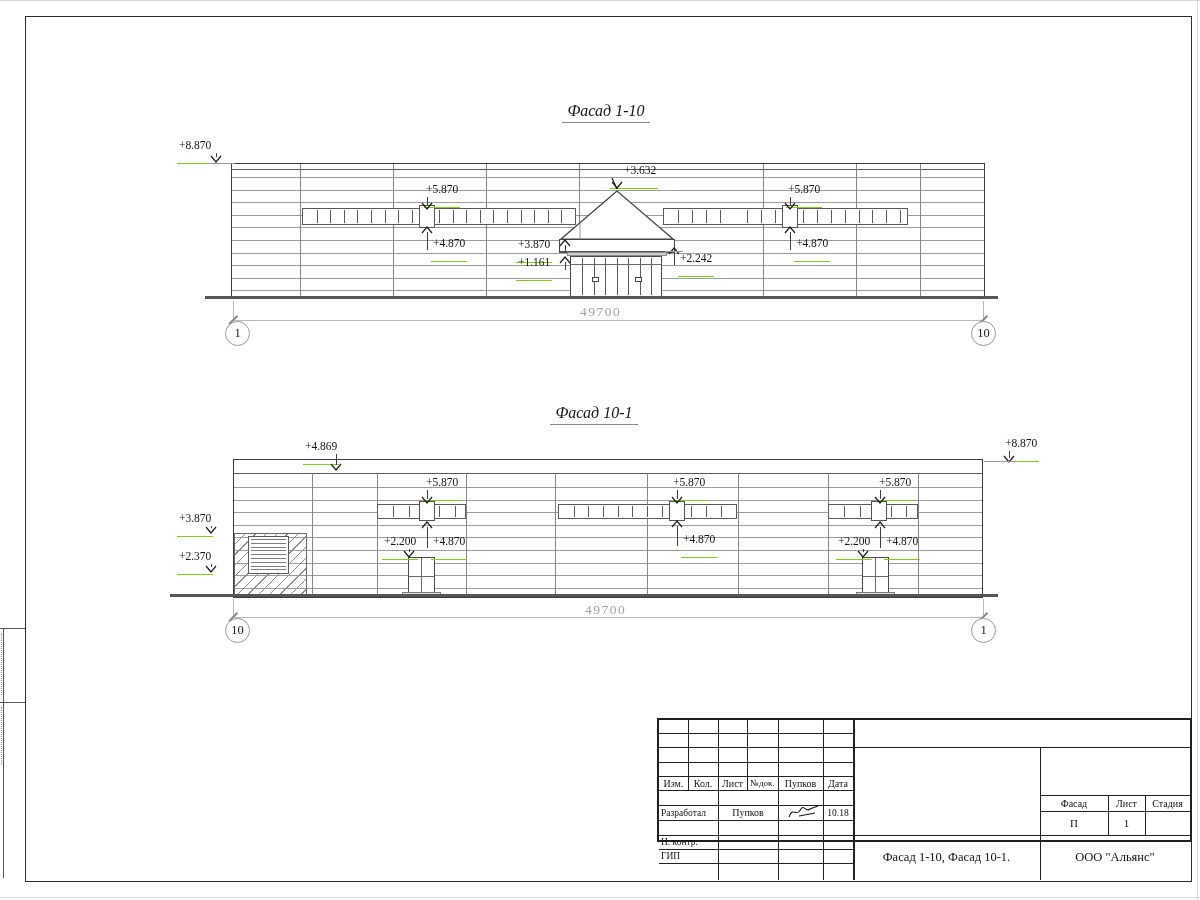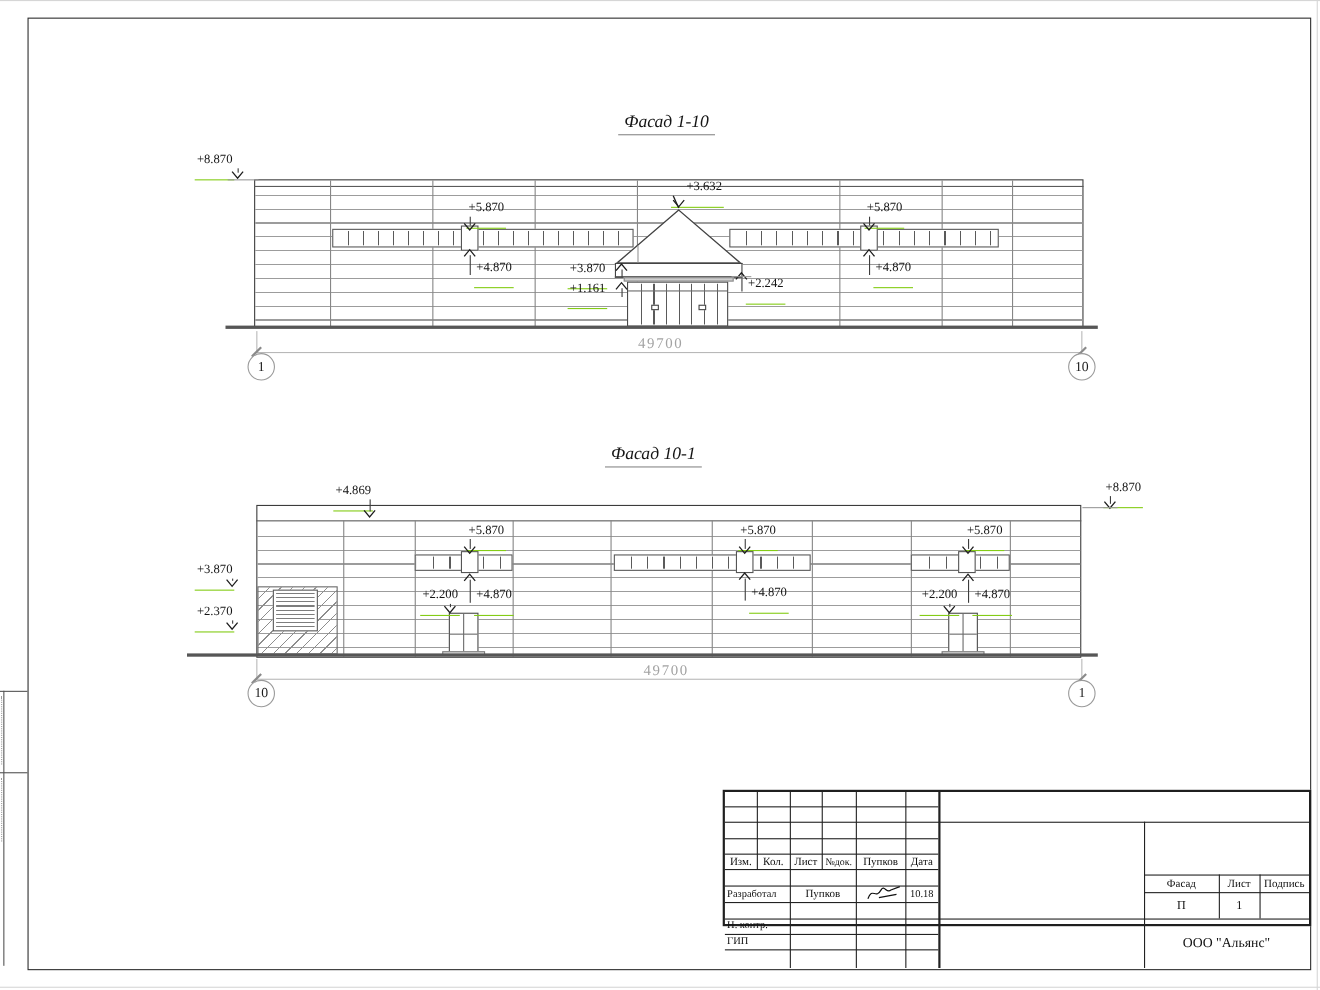--- a/index.html
+++ b/index.html
@@ -360,20 +360,21 @@
     <svg style="position:absolute;left:126px;top:83px" width="36" height="18">
       <path d="M4 14 C8 3 11 15 16 6 C19 1 21 10 25 6 L33 3 M14 13 L30 10" stroke="#111" stroke-width="1.1" fill="none"></path>
     </svg>
     <div class="c" style="left:164px;top:85px;width:30px;height:15px;font-size:9.5px">10.18</div>
 
     <div class="c cl" style="left:2px;top:115px;width:60px;height:14px;font-size:9.5px">Н. контр.</div>
     <div class="c cl" style="left:2px;top:129px;width:60px;height:14px;font-size:9.5px">ГИП</div>
 
     <div class="c" style="left:381px;top:75px;width:68px;height:16px">Фасад</div>
     <div class="c" style="left:449px;top:75px;width:37px;height:16px">Лист</div>
-    <div class="c" style="left:486px;top:75px;width:45px;height:16px">Подпись</div>
+    <div class="c" style="left:486px;top:75px;width:45px;height:16px">Стадия</div>
     <div class="c" style="left:381px;top:91px;width:68px;height:24px;font-size:11px">П</div>
     <div class="c" style="left:449px;top:91px;width:37px;height:24px;font-size:11px">1</div>
 
+    <div class="c" style="left:194px;top:115px;width:187px;height:45px;font-size:12.5px">Фасад 1-10, Фасад 10-1.</div>
     <div class="c" style="left:381px;top:115px;width:150px;height:45px;font-size:12.5px">ООО "Альянс"</div>
   </div>
 
 </div>
 
 </body></html>

